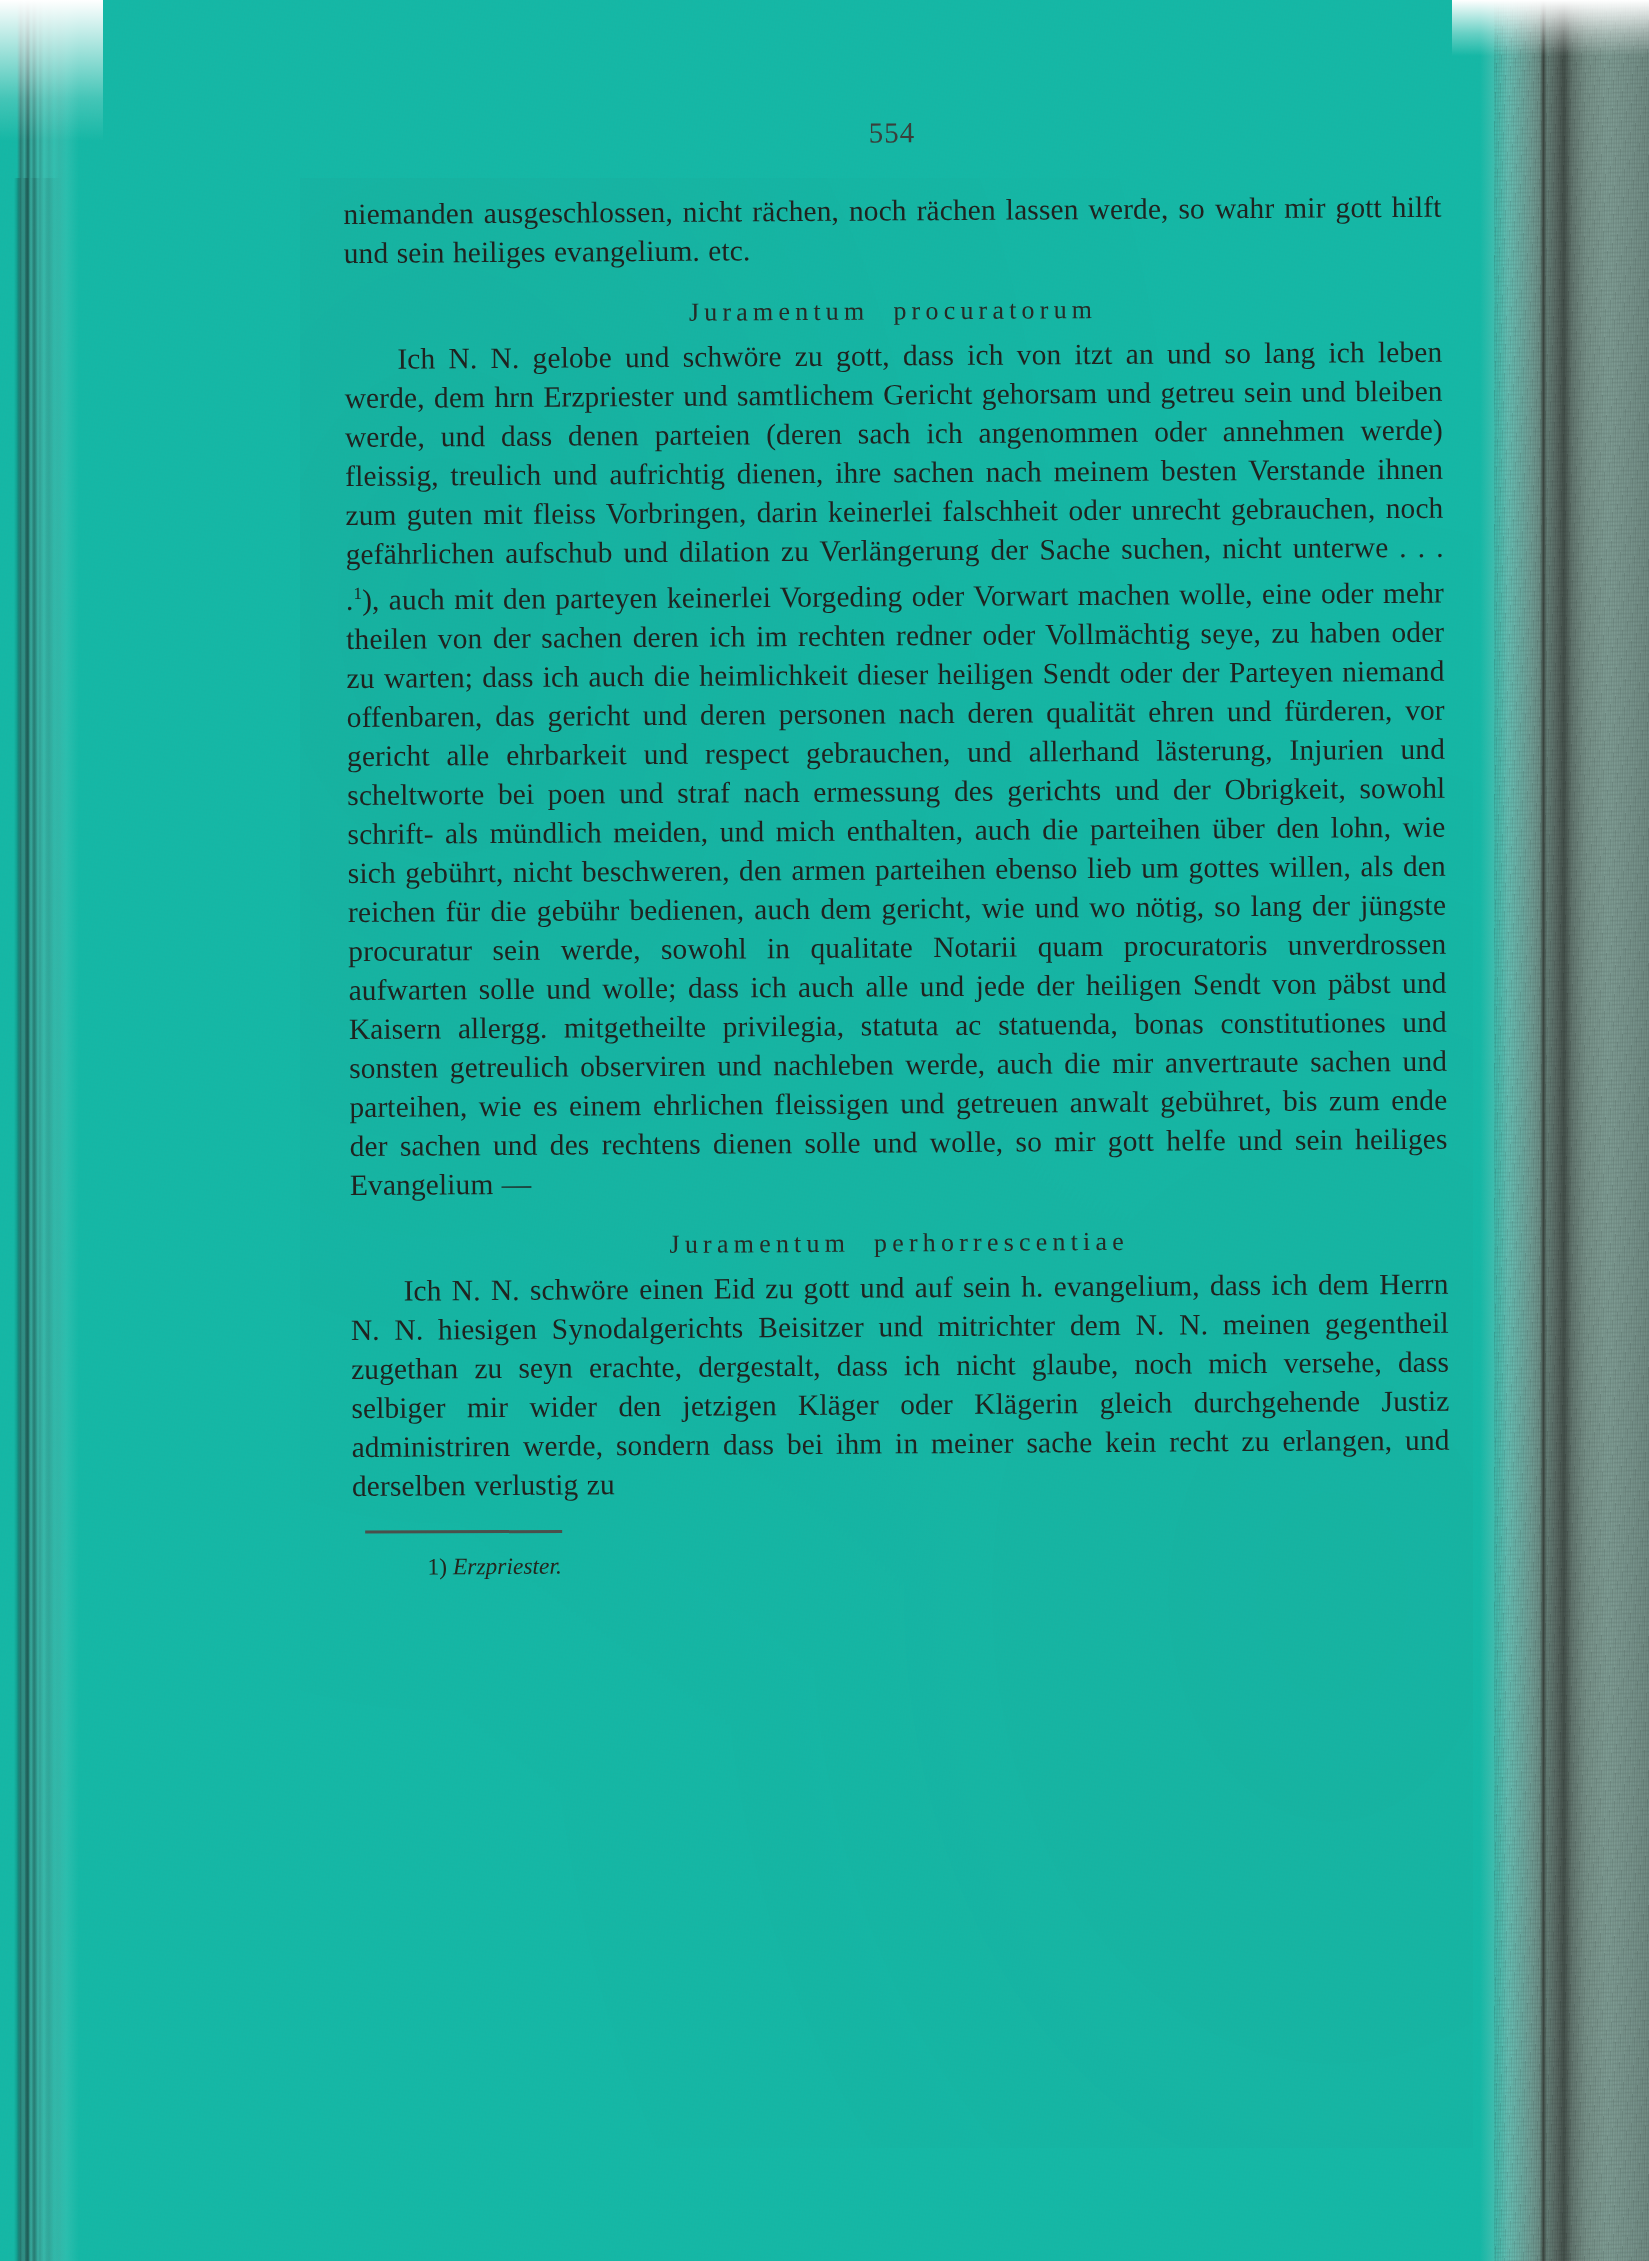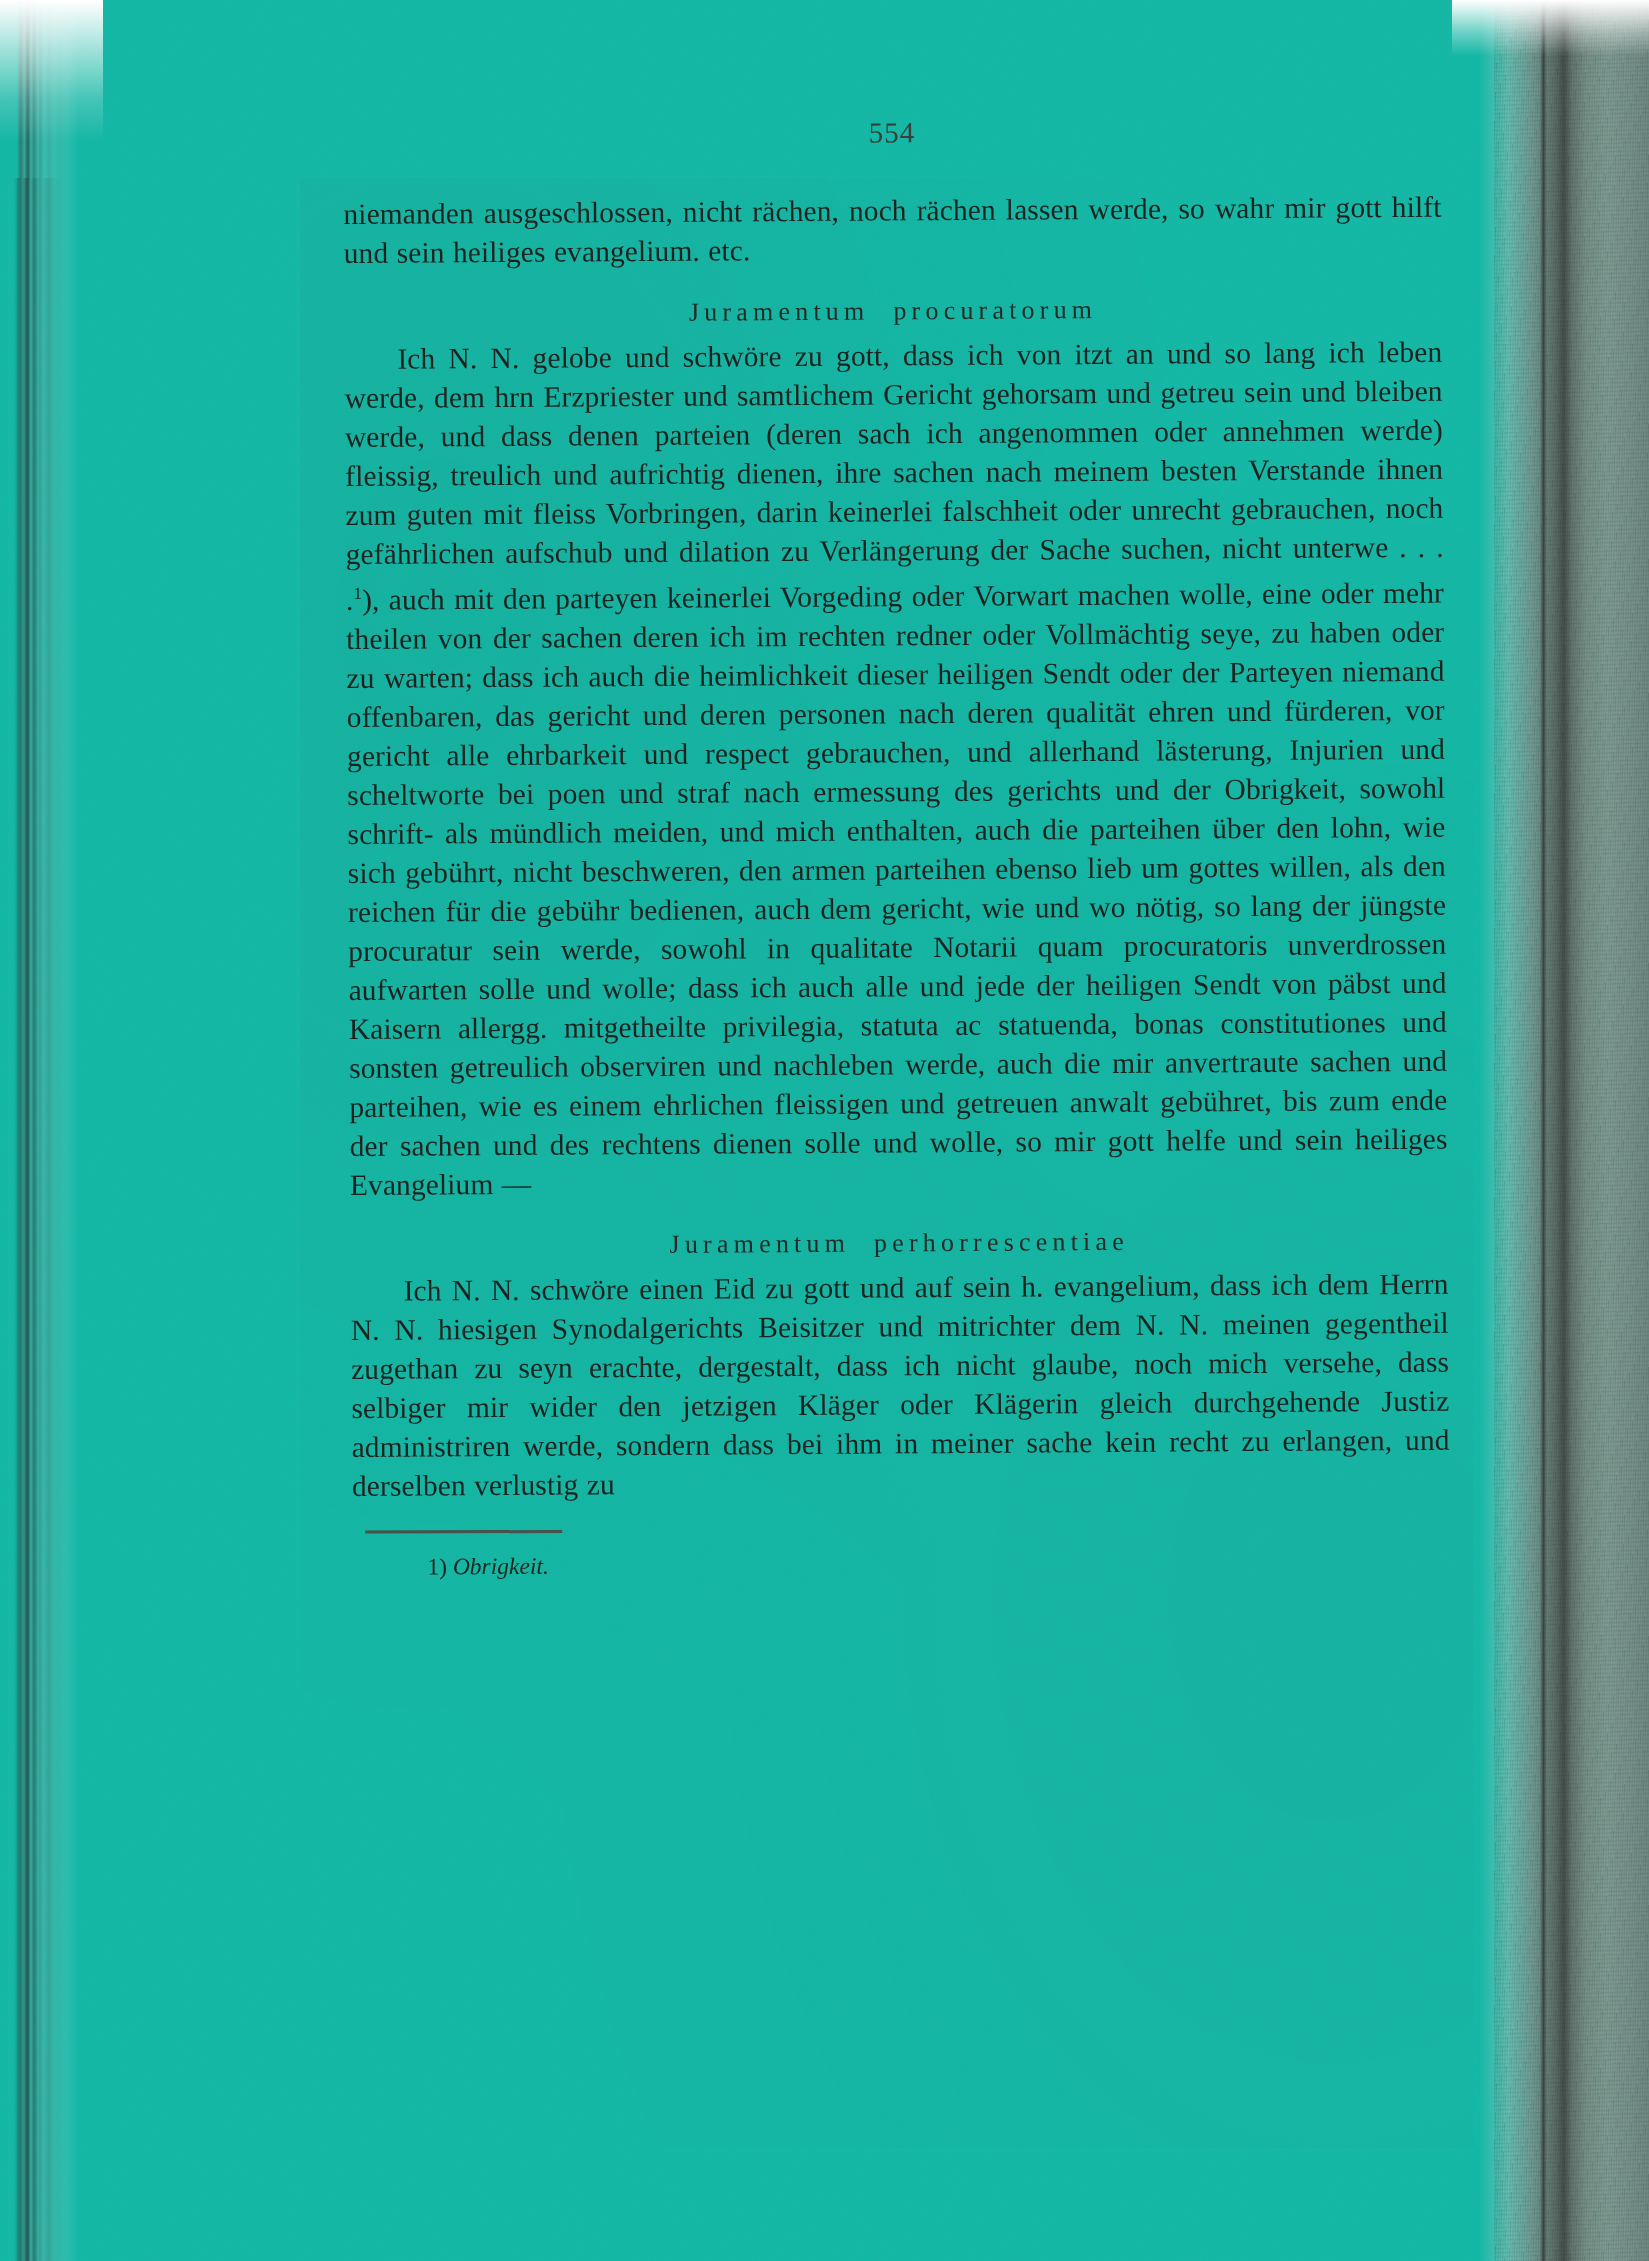--- a/index.html
+++ b/index.html
@@ -251,21 +251,21 @@
     <h2 class="oath-heading">Juramentum procuratorum</h2>
 
     <p class="body indented"><span>Ich N. N. gelobe und schwöre zu gott, dass ich von itzt an und so lang ich leben werde, dem hrn Erzpriester und samtlichem Gericht gehorsam und getreu sein und bleiben werde, und dass denen parteien (deren sach ich angenommen oder annehmen werde) fleissig, treulich und aufrichtig dienen, ihre sachen nach meinem besten Verstande ihnen zum guten mit fleiss Vorbringen, darin keinerlei falschheit oder unrecht gebrauchen, noch gefährlichen aufschub und dilation zu Verlängerung der Sache suchen, nicht unterwe . . . .</span><sup class="fn">1</sup><span>), auch mit den parteyen keinerlei Vorgeding oder Vorwart machen wolle, eine oder mehr theilen von der sachen deren ich im rechten redner oder Vollmächtig seye, zu haben oder zu warten; dass ich auch die heimlichkeit dieser heiligen Sendt oder der Parteyen niemand offenbaren, das gericht und deren personen nach deren qualität ehren und fürderen, vor gericht alle ehrbarkeit und respect gebrauchen, und allerhand lästerung, Injurien und scheltworte bei poen und straf nach ermessung des gerichts und der Obrigkeit, sowohl schrift- als mündlich meiden, und mich enthalten, auch die parteihen über den lohn, wie sich gebührt, nicht beschweren, den armen parteihen ebenso lieb um gottes willen, als den reichen für die gebühr bedienen, auch dem gericht, wie und wo nötig, so lang der jüngste procuratur sein werde, sowohl in qualitate Notarii quam procuratoris unverdrossen aufwarten solle und wolle; dass ich auch alle und jede der heiligen Sendt von päbst und Kaisern allergg. mitgetheilte privilegia, statuta ac statuenda, bonas constitutiones und sonsten getreulich observiren und nachleben werde, auch die mir anvertraute sachen und parteihen, wie es einem ehrlichen fleissigen und getreuen anwalt gebühret, bis zum ende der sachen und des rechtens dienen solle und wolle, so mir gott helfe und sein heiliges Evangelium —</span></p>
 
     <h2 class="oath-heading">Juramentum perhorrescentiae</h2>
 
     <p class="body indented">Ich N. N. schwöre einen Eid zu gott und auf sein h. evangelium, dass ich dem Herrn N. N. hiesigen Synodalgerichts Beisitzer und mitrichter dem N. N. meinen gegentheil zugethan zu seyn erachte, dergestalt, dass ich nicht glaube, noch mich versehe, dass selbiger mir wider den jetzigen Kläger oder Klägerin gleich durchgehende Justiz administriren werde, sondern dass bei ihm in meiner sache kein recht zu erlangen, und derselben verlustig zu</p>
 
     <div class="footnote-zone">
       <div class="footnote-rule"></div>
-      <div class="footnote-text"><span class="marker">1)</span> <span>Obrigkeit.</span></div>
+      <div class="footnote-text"><span class="marker">1)</span> <span>Erzpriester.</span></div>
     </div>
 
   </div>
 
   <div class="left-streaks"></div>
   <div class="left-streaks-2"></div>
   <div class="left-fade-top"></div>
 
   <div class="right-gutter"></div>
   <div class="right-gutter-texture"></div>

